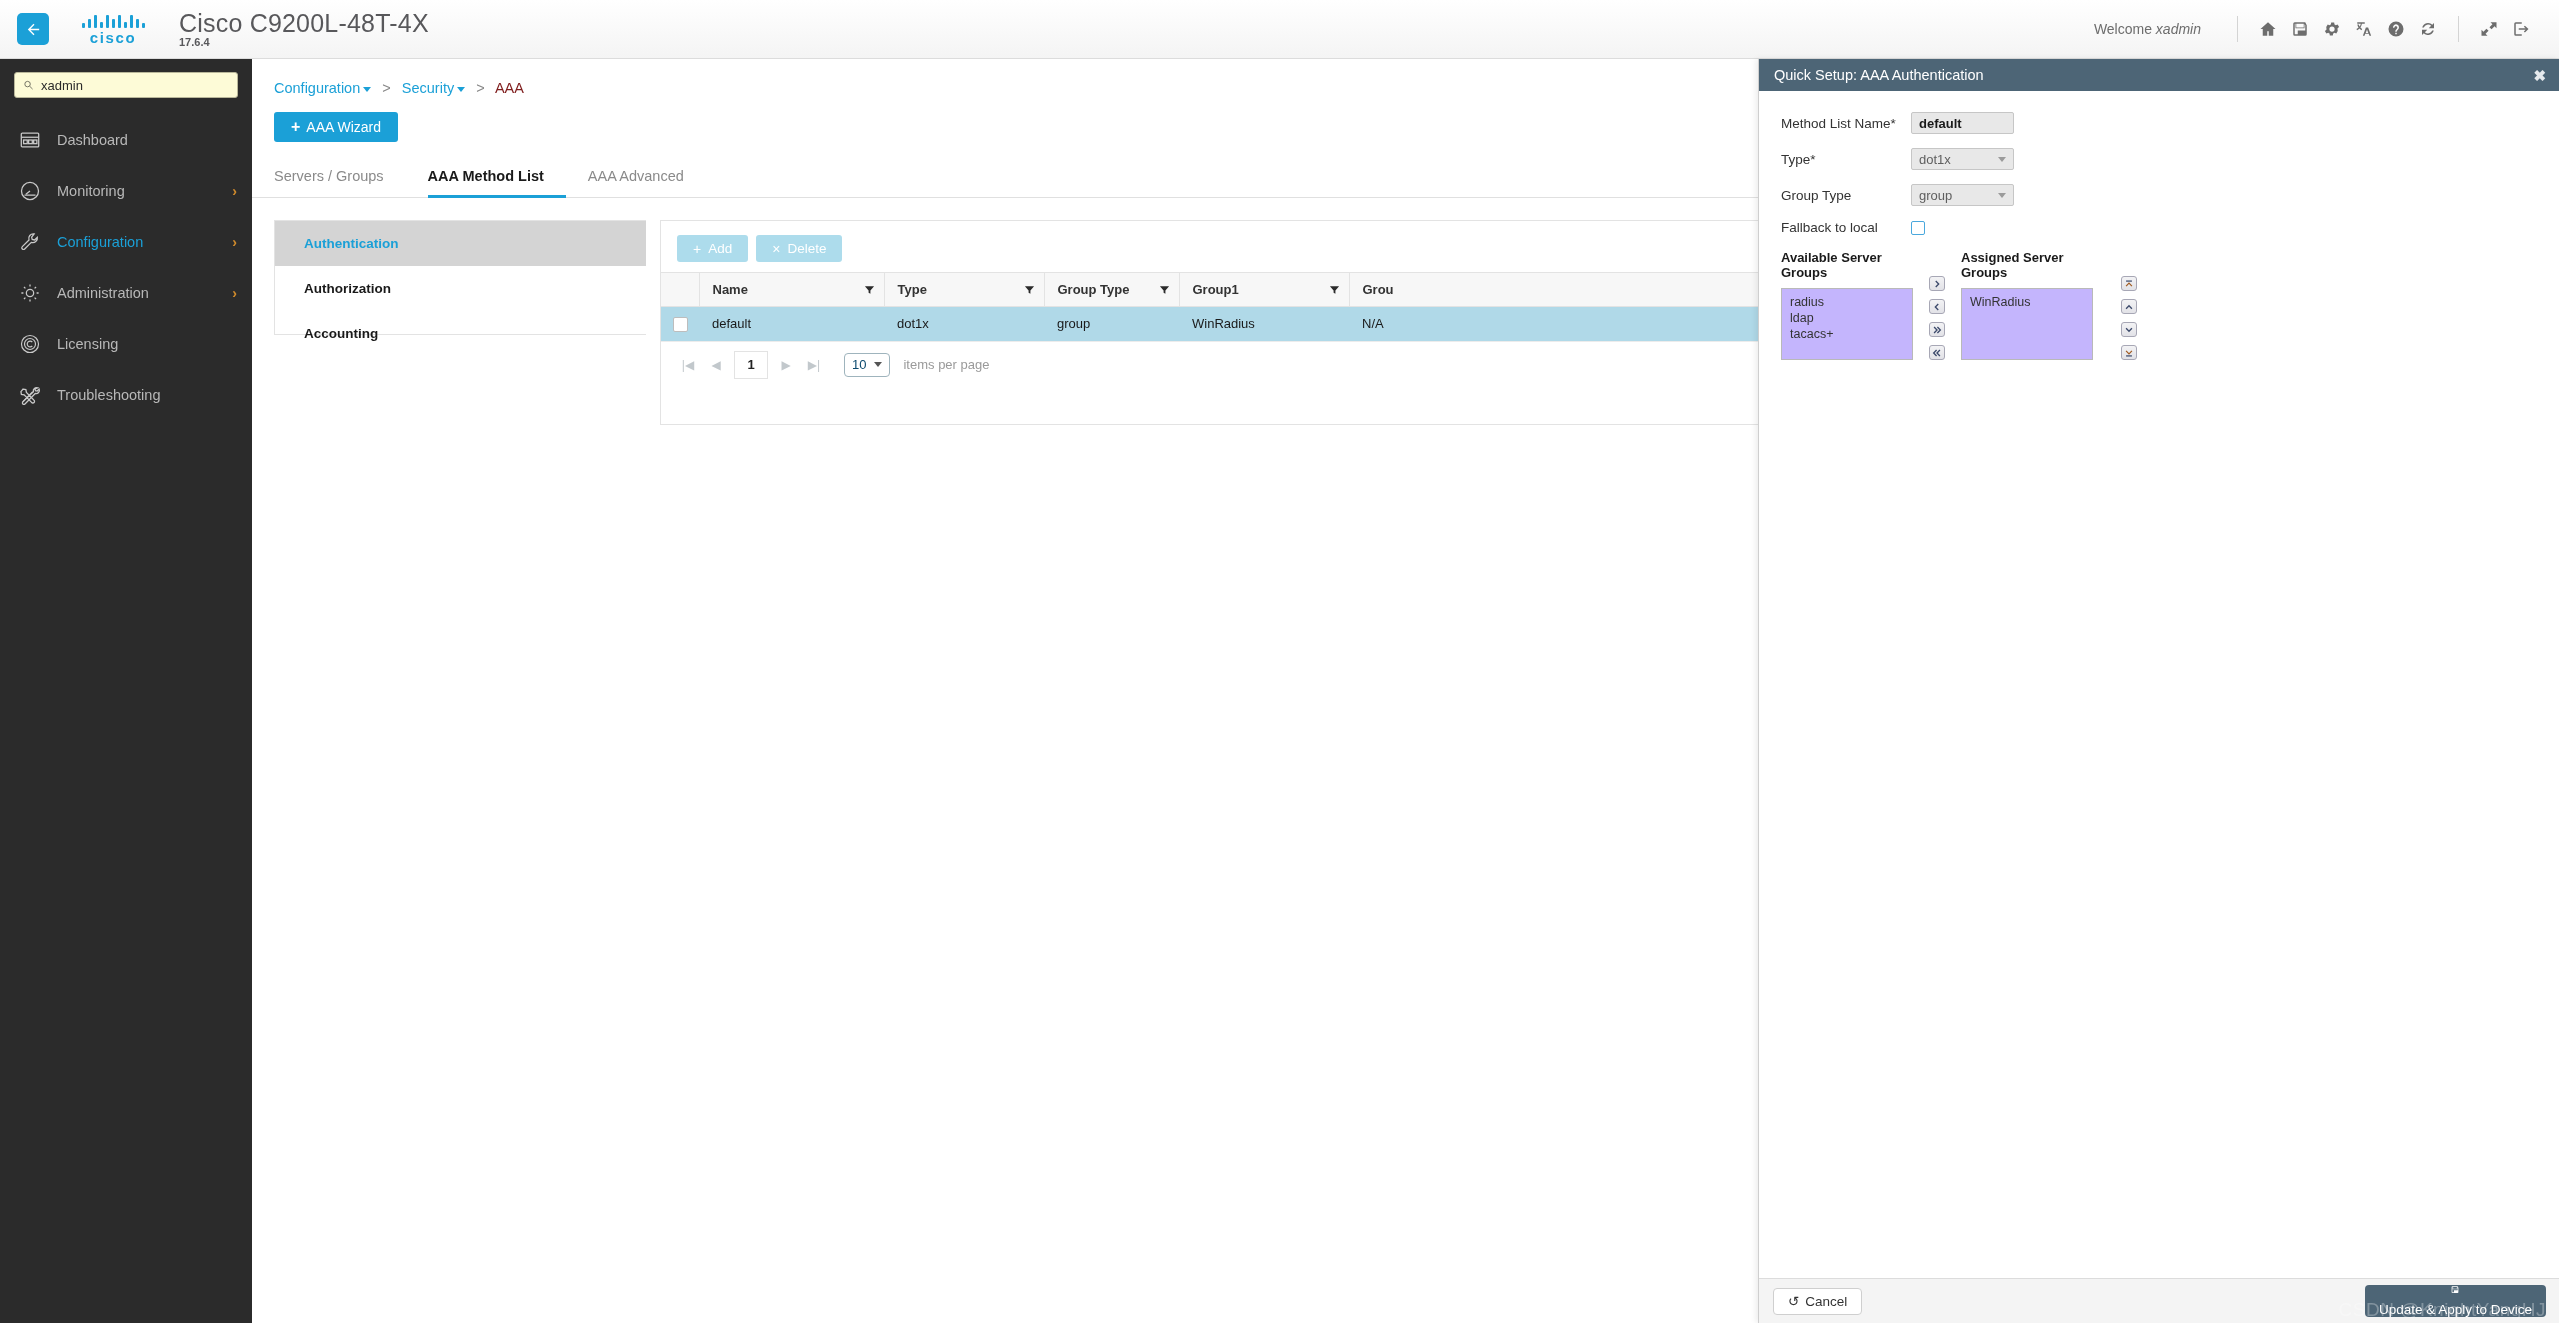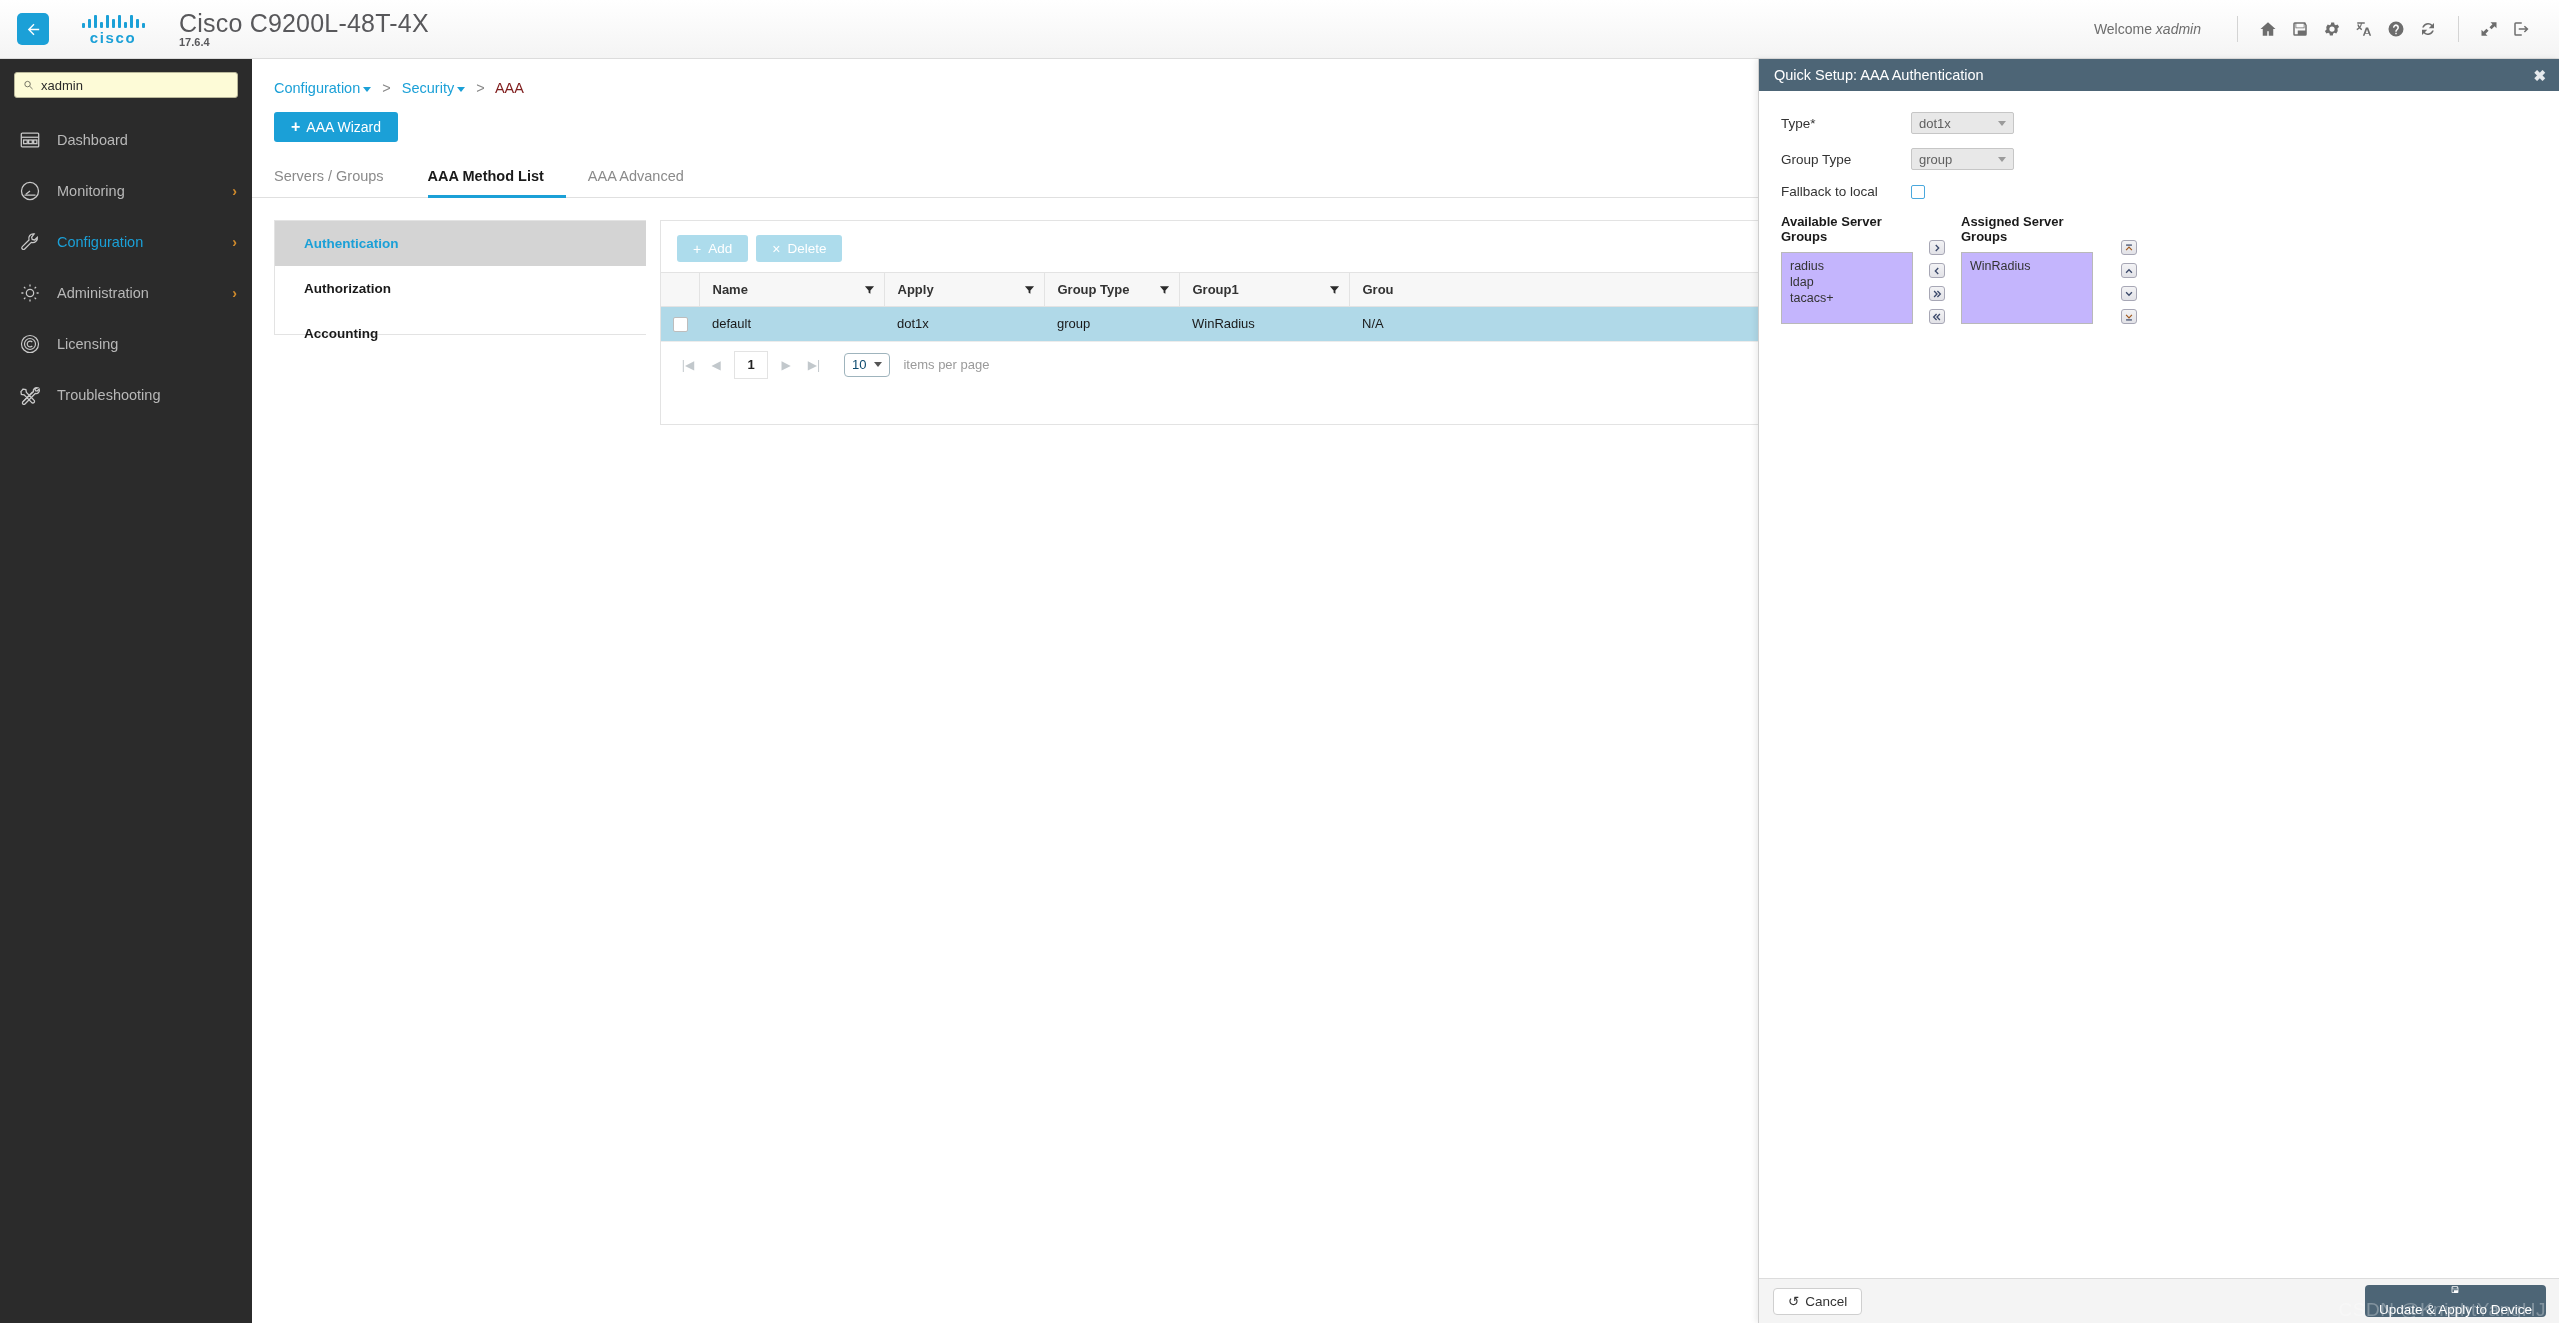--- a/index.html
+++ b/index.html
@@ -513,21 +513,21 @@
         <thead>
           <tr>
             <th class="cbcol"></th>
             <th>
               <span>Name</span>
               <svg class="filt" viewBox="0 0 24 24">
                   <path d="M2 4h20l-8 9v7l-4-2v-5z" fill="#2b2b2b"></path>
                 </svg>
             </th>
             <th>
-              <span>Apply</span>
+              <span>Type</span>
               <svg class="filt" viewBox="0 0 24 24">
                   <path d="M2 4h20l-8 9v7l-4-2v-5z" fill="#2b2b2b"></path>
                 </svg>
             </th>
             <th>
               <span>Group Type</span>
               <svg class="filt" viewBox="0 0 24 24">
                   <path d="M2 4h20l-8 9v7l-4-2v-5z" fill="#2b2b2b"></path>
                 </svg>
             </th>
@@ -573,20 +573,24 @@
 </div>
 
 <div class="qpanel">
   <div class="qhead">
     <span class="qtitle">Quick Setup: AAA Authentication</span>
     <span class="qclose">✖</span>
   </div>
 
   <div class="qbody">
 
+    <div class="frow">
+      <span class="flabel">Method List Name*</span>
+      <span class="finput">default</span>
+    </div>
 
     <div class="frow">
       <span class="flabel">Type*</span>
       <span class="fselect">
         <span>dot1x</span>
         <span class="dn"></span>
       </span>
     </div>
 
     <div class="frow">

